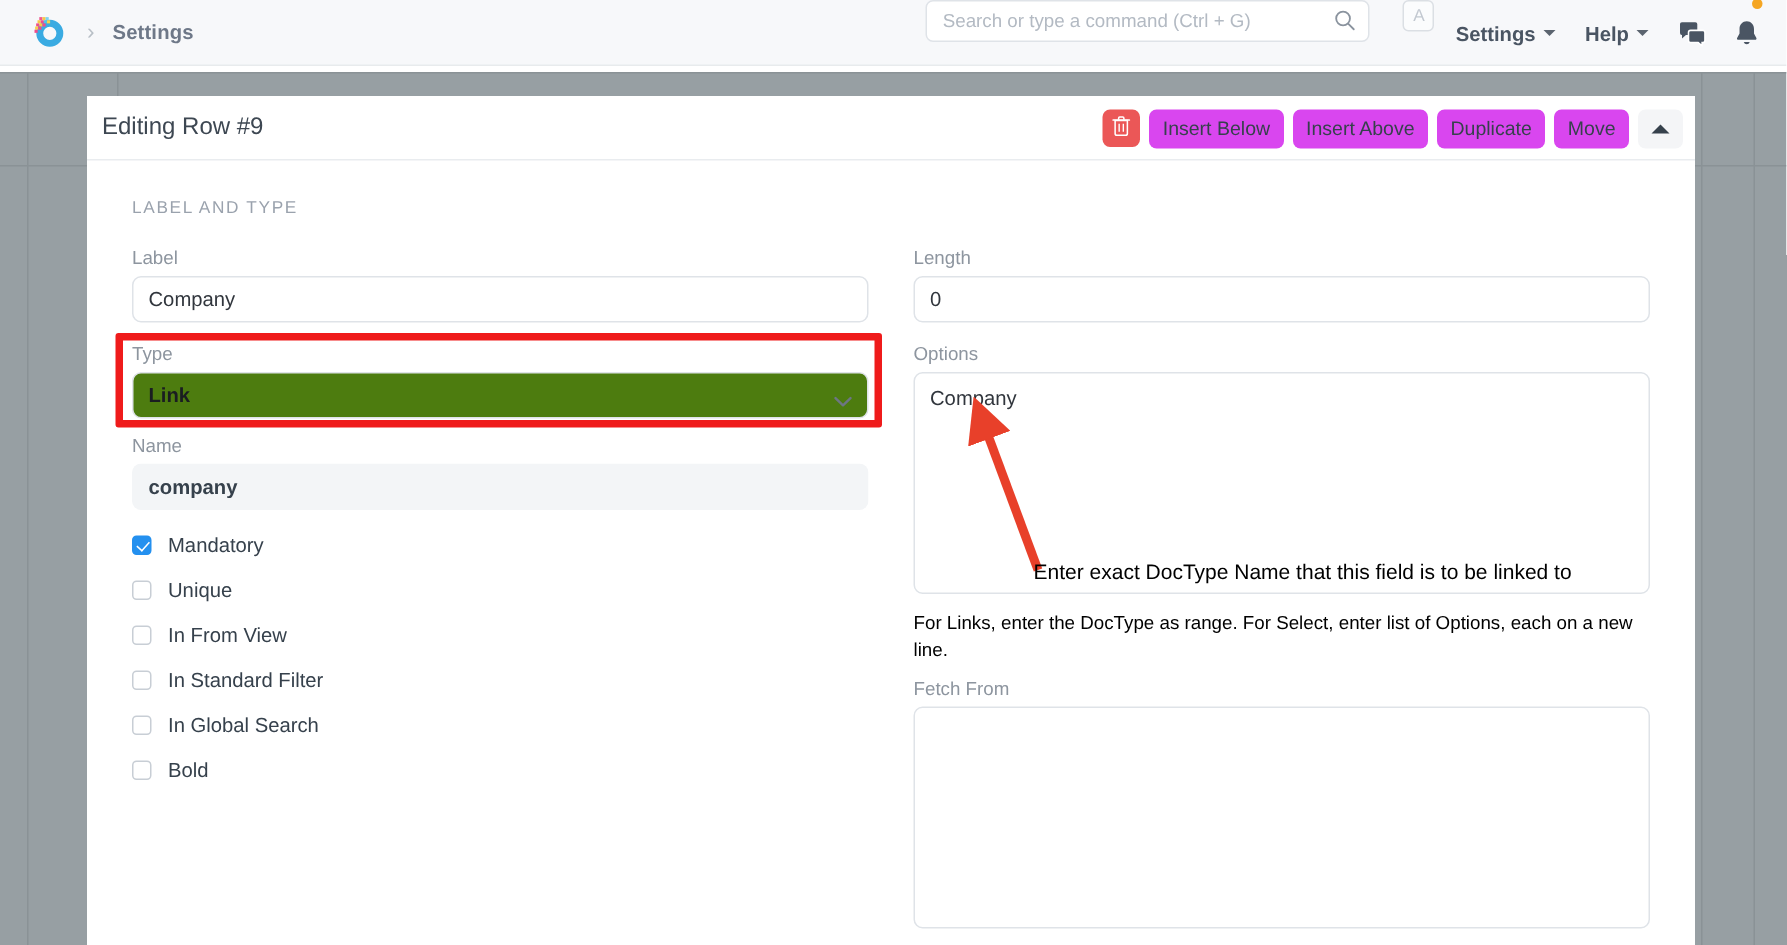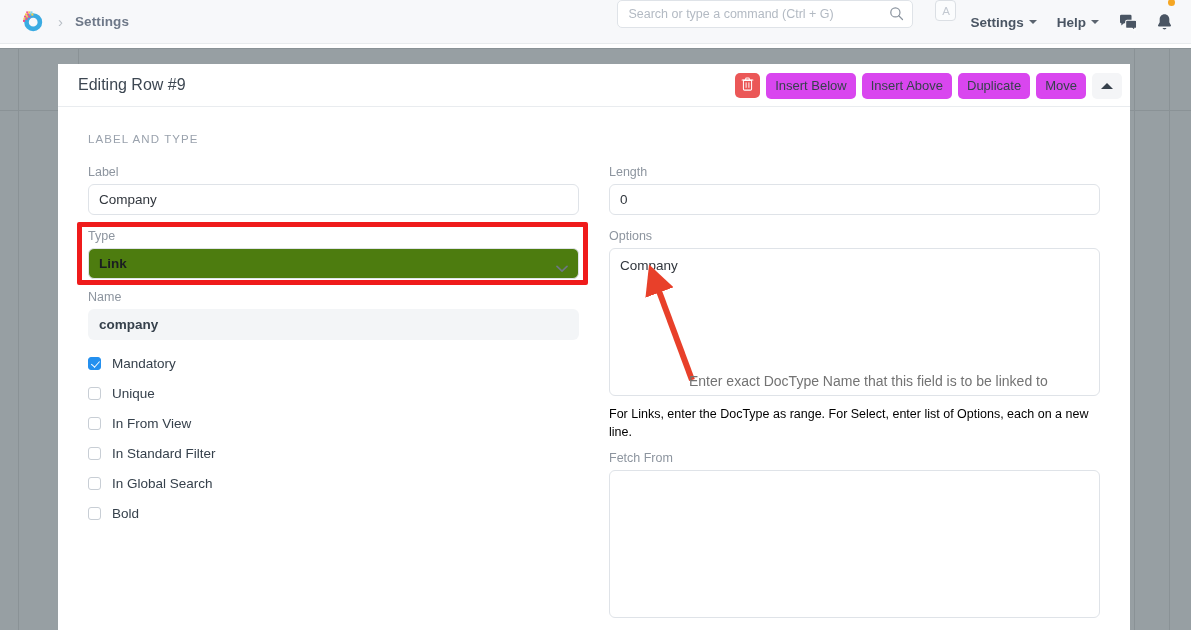--- a/index.html
+++ b/index.html
@@ -185,21 +185,20 @@
     border-radius: 0px;
     z-index: 3;
     overflow: hidden;
   }
   .modal-header {
     position: relative;
     height: 43px;
     border-bottom: 1px solid #e9ecef;
     display: flex;
     align-items: center;
-    padding-left: 10px;
   }
   .modal-title {
     padding-left: 10px;
     font-size: 16px;
     color: #3d4752;
     font-weight: normal;
   }
   .modal-actions {
     position: absolute;
     right: 8px; top: 0;
@@ -372,21 +371,21 @@
   .annot-arrow {
     position: absolute;
     left: 630px; top: 262px;
     z-index: 8;
     pointer-events: none;
   }
   .annot-text {
     position: absolute;
     left: 689px; top: 373px;
     font-size: 14px;
-    color: #737373;
+    color: #000000;
     z-index: 8;
     white-space: nowrap;
     pointer-events: none;
   }
 </style>
 </head>
 <body>
 
 <div id="root">
 

